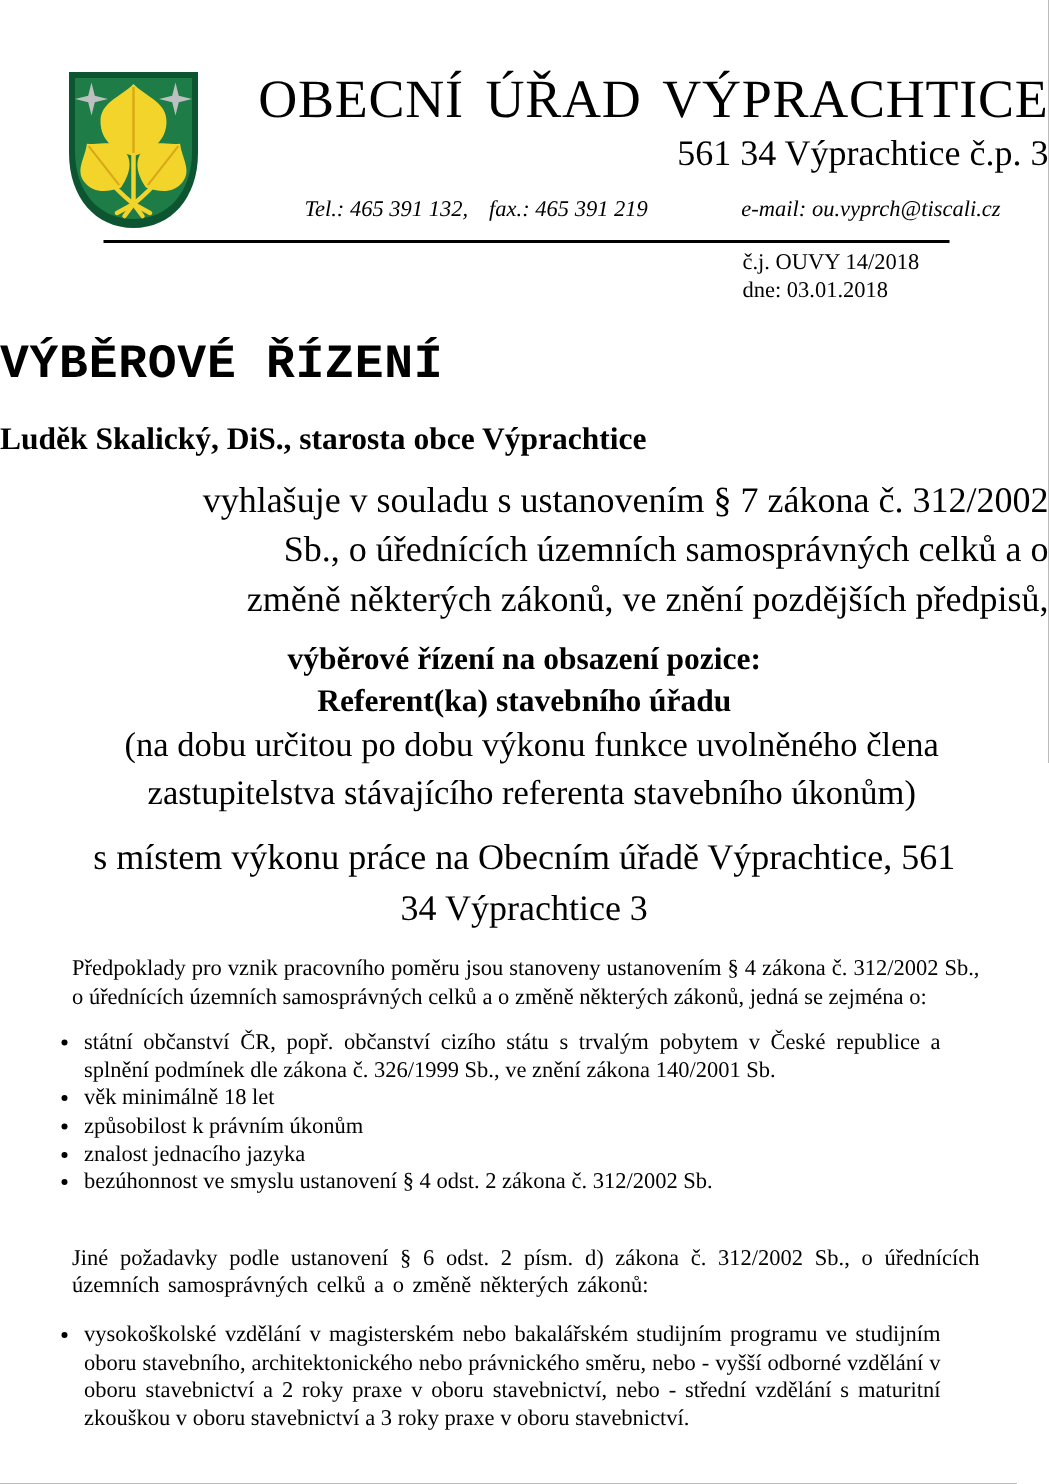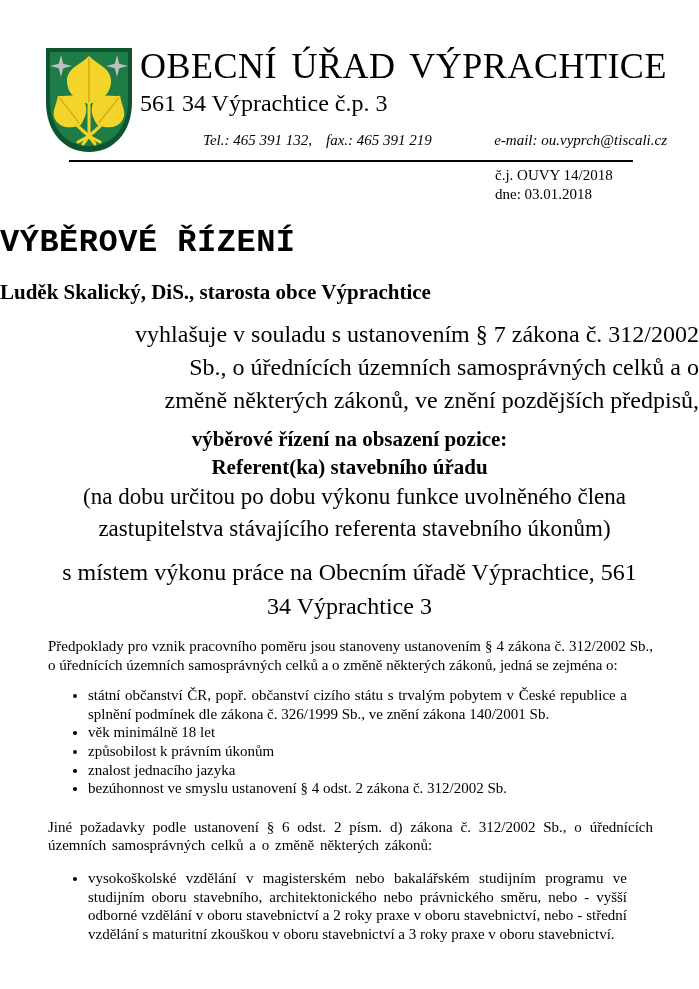--- a/index.html
+++ b/index.html
@@ -18,43 +18,43 @@
     width:699px;height:989px;
     margin:0 auto;
     background:var(--paper);
     color:var(--ink);
     font-family:"Liberation Serif","DejaVu Serif",serif;
     overflow:hidden;
   }
   
   .header{position:relative;height:163px;}
   .crest{position:absolute;left:44px;top:46px;width:90px;height:112px;}
-  .header-text{position:absolute;left:140px;top:46px;right:0;text-align:left;}
+  .header-text{position:absolute;left:140px;top:46px;right:0;text-align:right;}
   .office-name{font-size:36px;line-height:40px;letter-spacing:.5px;word-spacing:5px;white-space:nowrap;}
   .office-address{font-size:24px;line-height:30px;margin-top:2px;}
   .contact-row{display:flex;justify-content:space-between;align-items:baseline;
     font-style:italic;font-size:15px;line-height:18px;margin-top:13px;
     padding-left:63px;padding-right:32px;}
   .telfax{display:flex;gap:14px;white-space:nowrap;}
   .rule{position:absolute;left:69px;top:160px;width:564px;border-top:2px solid var(--ink);}
   
   .ref-block{margin:3px 0 0 495px;font-size:15px;line-height:19px;}
   
   .main-title{margin-top:20px;text-align:left;font-weight:bold;font-size:32px;line-height:38px;letter-spacing:.5px;font-family:Liberation Mono, monospace;}
   .announcer{margin-top:18px;text-align:left;font-weight:bold;font-size:21px;line-height:25px;}
   .intro{margin-top:13px;text-align:right;font-size:24px;line-height:33px;margin-left:40px;}
   .position-block{margin-top:8px;text-align:center;font-weight:bold;font-size:21px;line-height:28px;}
   .position-note{text-align:center;font-weight:normal;font-size:23px;line-height:32px;padding-left:10px;}
   .workplace{margin-top:10px;text-align:center;font-size:24px;line-height:34px;}
   
   .small{font-size:15px;line-height:18.6px;text-align:justify;margin-left:48px;margin-right:46px;}
   .req-intro{margin-top:14px;}
-  ul.req-list{margin:12px 72px 0 0;padding-left:88px;list-style:disc outside;}
+  ul.req-list{margin:12px 72px 0 0;padding-left:56px;list-style:disc outside;}
   ul.req-list li{font-size:15px;line-height:18.6px;text-align:justify;}
-  .other-intro{margin-top:20px;word-spacing:2px;}
+  .other-intro{margin-top:32px;word-spacing:2px;}
   ul.other-list{margin-top:14px;}
 </style>
 </head>
 <body>
 
 <div class="page">
 
   <div class="header">
 
     <svg class="crest" viewBox="0 0 90 112" aria-hidden="true">

